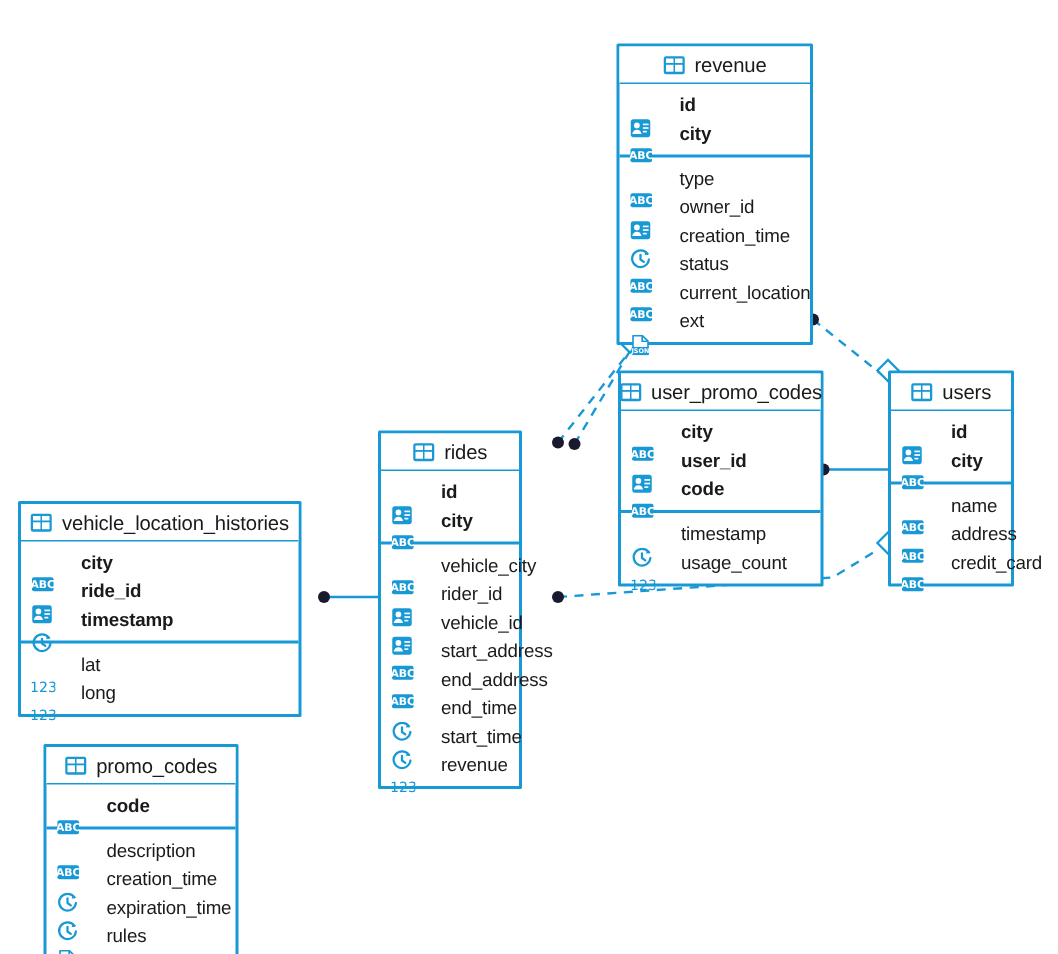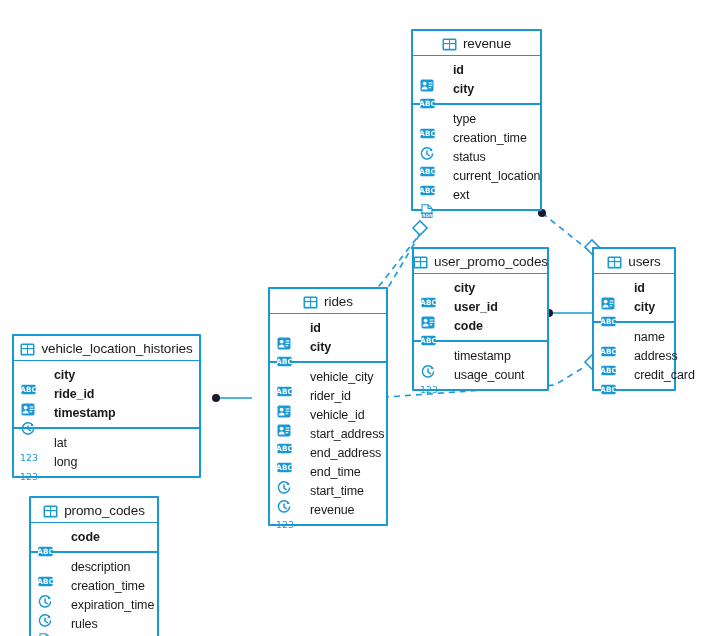--- a/index.html
+++ b/index.html
@@ -171,20 +171,33 @@
             <span class="ticon">
               <svg width="15" height="11" viewBox="0 0 15 11">
                 <rect x="0.3" y="0.8" width="14.4" height="9.4" rx="1.4" fill="#1899d6"></rect>
                 <text x="7.5" y="8" font-family="DejaVu Sans, sans-serif" font-size="7.2" font-weight="bold" fill="#ffffff" text-anchor="middle">ABC</text>
               </svg>
             </span>
             <span class="col-name">type</span>
           </div>
           <div class="col-row">
             <span class="ticon">
+              <svg width="14" height="13" viewBox="0 0 14 13">
+                <rect x="0.5" y="0.5" width="13" height="12" rx="1.8" fill="#1899d6"></rect>
+                <circle cx="4.6" cy="4.6" r="1.9" fill="#ffffff"></circle>
+                <path d="M1.5 10.4c0.3-1.9 1.6-2.9 3.1-2.9s2.8 1 3.1 2.9z" fill="#ffffff"></path>
+                <rect x="8.6" y="3.4" width="3.8" height="1.1" fill="#ffffff"></rect>
+                <rect x="8.6" y="5.8" width="3.8" height="1.1" fill="#ffffff"></rect>
+                <rect x="8.6" y="8.2" width="2.6" height="1.1" fill="#ffffff"></rect>
+              </svg>
+            </span>
+            <span class="col-name">owner_id</span>
+          </div>
+          <div class="col-row">
+            <span class="ticon">
               <svg width="14" height="14" viewBox="0 0 14 14">
                 <path d="M11.6 3.2A5.6 5.6 0 1 0 12.6 7" fill="none" stroke="#1899d6" stroke-width="1.5" stroke-linecap="round"></path>
                 <path d="M10.3 1.1l2.4 2.2-2.9 0.9z" fill="#1899d6"></path>
                 <path d="M7 3.9V7l2.2 1.6" fill="none" stroke="#1899d6" stroke-width="1.5" stroke-linecap="round" stroke-linejoin="round"></path>
               </svg>
             </span>
             <span class="col-name">creation_time</span>
           </div>
           <div class="col-row">
             <span class="ticon">
@@ -340,21 +353,21 @@
             <span class="ticon">
               <svg width="15" height="11" viewBox="0 0 15 11">
                 <rect x="0.3" y="0.8" width="14.4" height="9.4" rx="1.4" fill="#1899d6"></rect>
                 <text x="7.5" y="8" font-family="DejaVu Sans, sans-serif" font-size="7.2" font-weight="bold" fill="#ffffff" text-anchor="middle">ABC</text>
               </svg>
             </span>
             <span class="col-name">credit_card</span>
           </div>
         </div>
       </div>
-      <div class="table-node" style="left: 268px; top: 287px; width: 120px;">
+      <div class="table-node" style="left: 252px; top: 287px; width: 96px;">
         <div class="tbl-header">
           <span class="hicon"><svg width="15" height="13" viewBox="0 0 15 13">
               <rect x="0.5" y="0.5" width="14" height="12" rx="1.5" fill="#1899d6"></rect>
               <rect x="2" y="2" width="5" height="3" fill="#ffffff"></rect>
               <rect x="8" y="2" width="5" height="3" fill="#ffffff"></rect>
               <rect x="2" y="6.2" width="5" height="4.6" fill="#ffffff"></rect>
               <rect x="8" y="6.2" width="5" height="4.6" fill="#ffffff"></rect>
             </svg></span>
           <span class="tbl-title">rides</span>
         </div>

